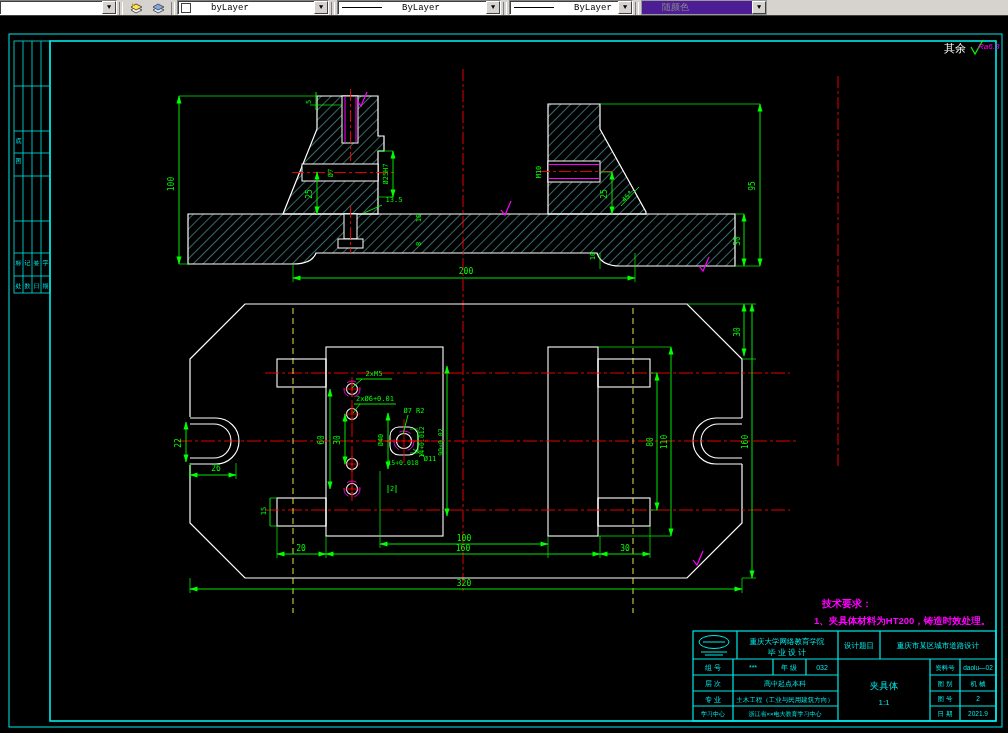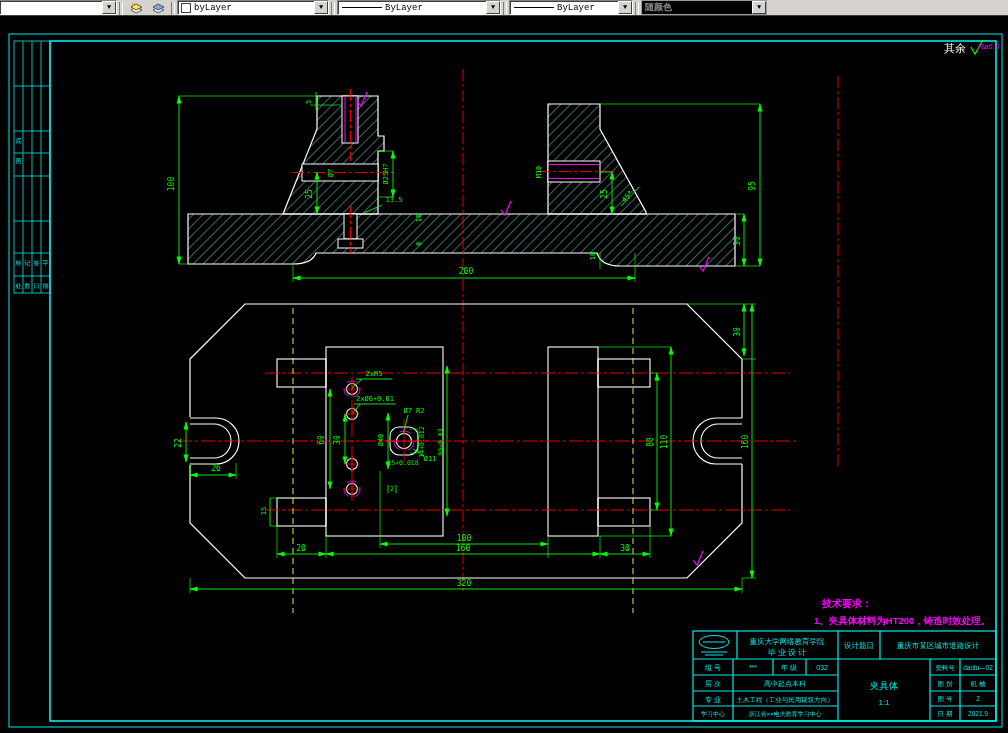--- a/index.html
+++ b/index.html
@@ -5,30 +5,30 @@
   html,body{margin:0;padding:0;background:#000;}
   .screen{position:relative;width:1008px;height:733px;overflow:hidden;background:#000;
           font-family:"Liberation Sans",sans-serif;}
   
   .toolbar{height:15px;background:#d6d3ce;display:flex;align-items:flex-end;
            border-bottom:1px solid #404040;overflow:hidden;}
   .combo{display:flex;align-items:center;height:13px;background:#fff;
          border:1px solid #808080;border-right-color:#fff;border-bottom-color:#fff;
          box-shadow:inset 1px 1px 0 #404040;font-size:9px;color:#000;
          font-family:"Liberation Mono","DejaVu Sans Mono",monospace;}
-  .combo .val{padding:0 3px;white-space:nowrap;overflow:hidden;flex:1;}
+  .combo .val{padding:0 3px;white-space:nowrap;overflow:hidden;flex:1;margin-left:17px;}
   .arrowbtn{width:12px;height:11px;background:#d6d3ce;border:1px solid #fff;
             border-right-color:#404040;border-bottom-color:#404040;
             font-size:7px;line-height:10px;text-align:center;color:#000;flex:none;}
   .swatch{width:8px;height:8px;border:1px solid #404040;background:#fff;margin-left:3px;flex:none;}
   .lineglyph{display:inline-block;width:40px;height:0;border-top:1px solid #000;margin-left:4px;flex:none;}
   .sep{width:2px;height:13px;border-left:1px solid #808080;border-right:1px solid #fff;margin:0 2px;flex:none;}
   .tbtn{width:22px;height:14px;background:#d6d3ce;border:1px solid #d6d3ce;
         display:flex;align-items:center;justify-content:center;padding:0;flex:none;}
-  .combo.disabled{background:#000000;color:#8a8a8a;box-shadow:none;border:1px solid #9a9a9a;font-weight:bold;}
+  .combo.disabled{background:#4c1d95;color:#8a8a8a;box-shadow:none;border:1px solid #9a9a9a;}
   
   svg text{font-family:"DejaVu Sans Mono","Liberation Mono",monospace;}
   .d{fill:#00ff00;font-size:8px;text-anchor:middle;}
   .d7{font-size:7px;}
   .d6{font-size:6.5px;}
   .cy{fill:#00eaea;text-anchor:middle;font-family:"Liberation Sans",sans-serif;}
   .mg{fill:#ff00ff;font-family:"Liberation Sans",sans-serif;}
 </style>
 </head>
 <body>

